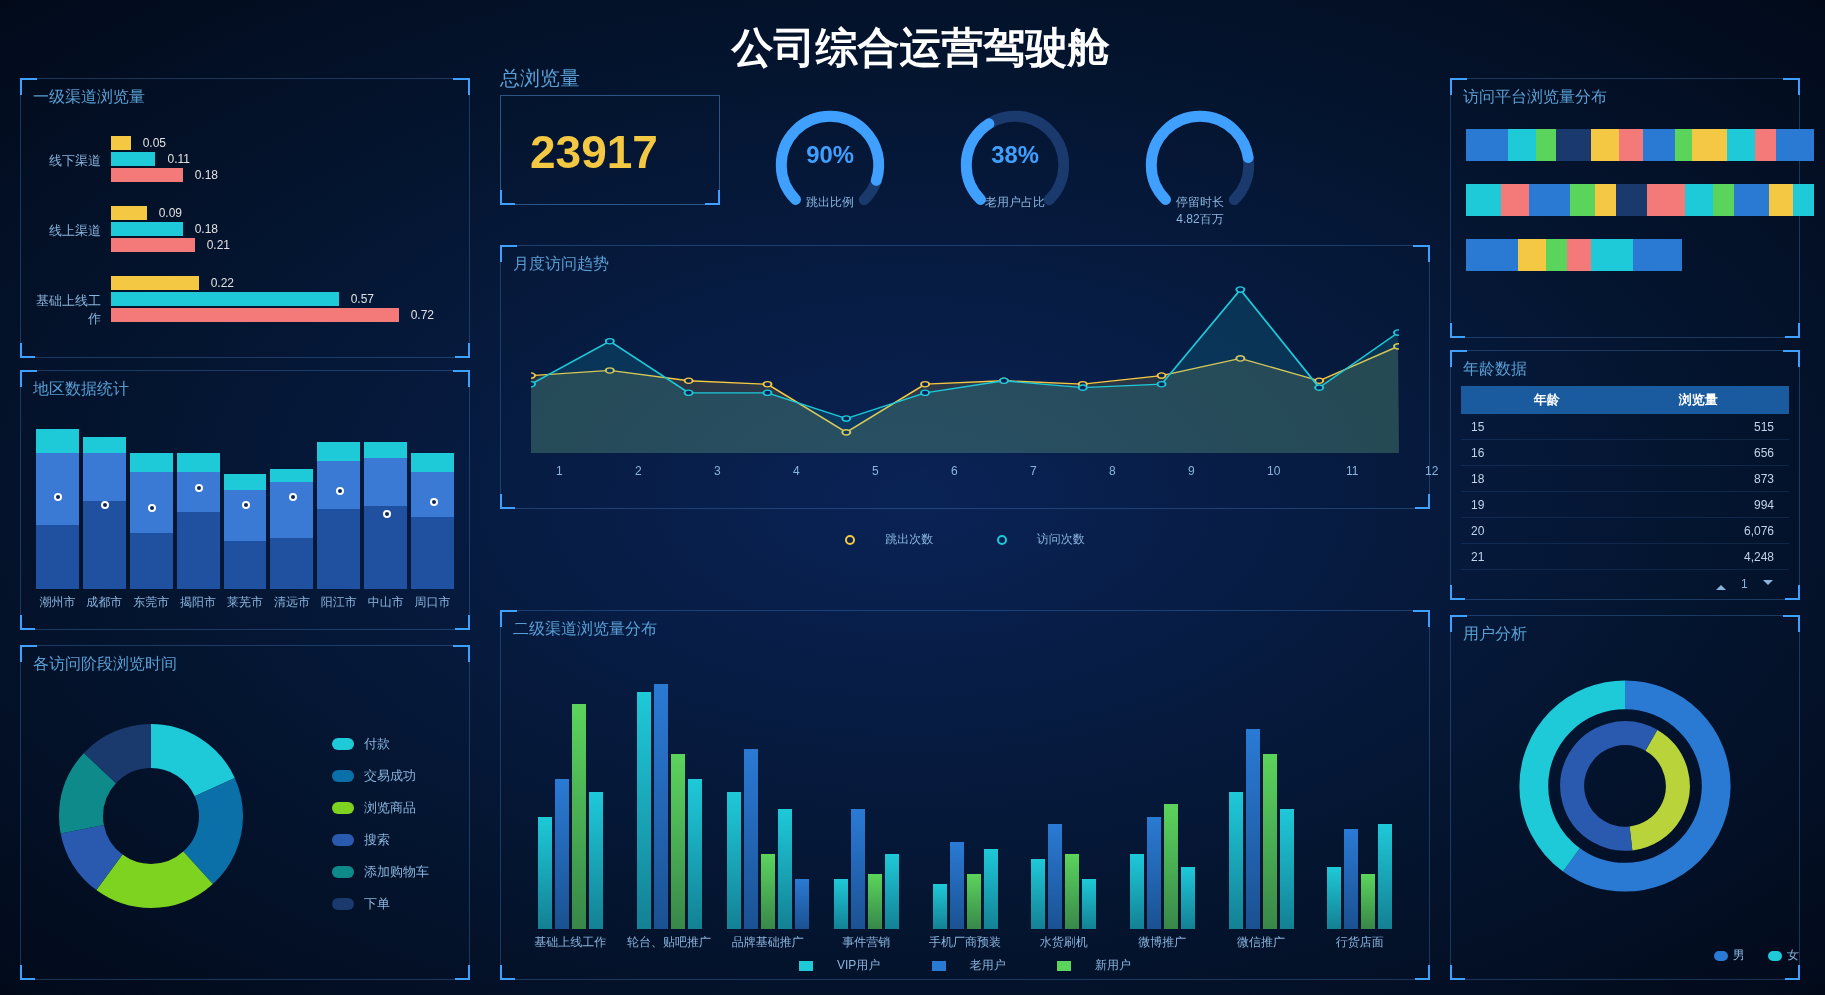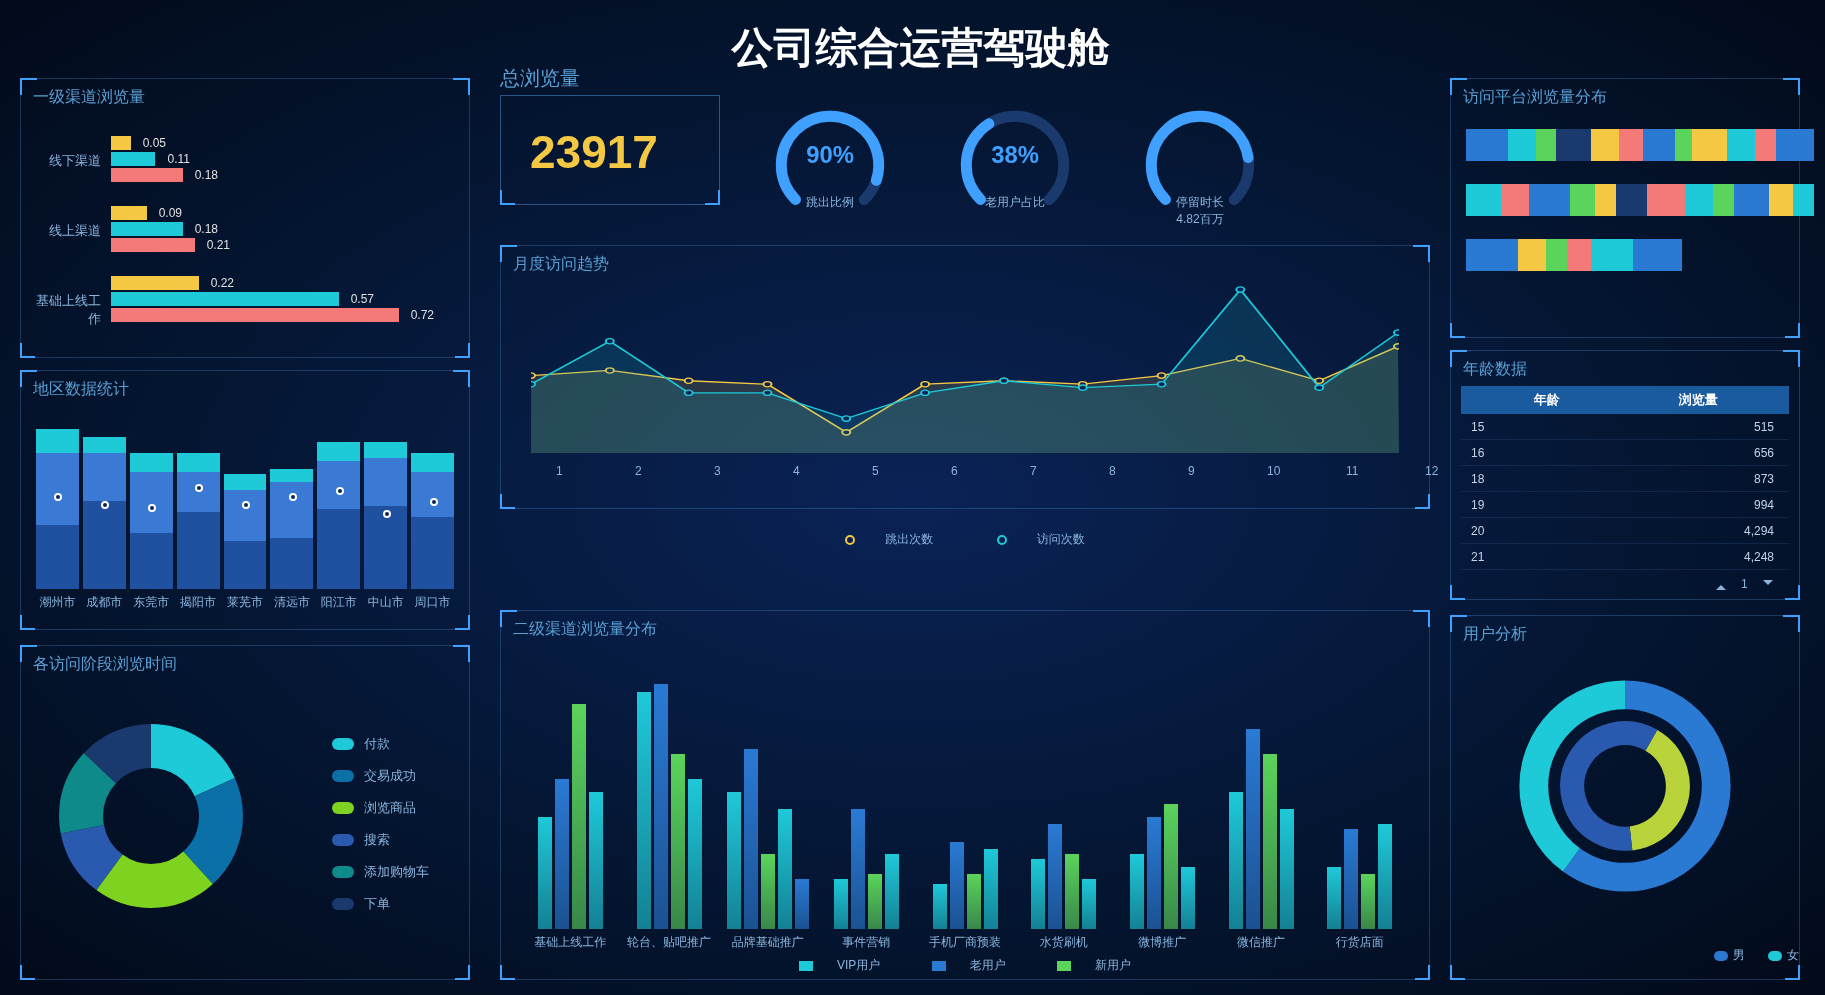--- a/index.html
+++ b/index.html
@@ -452,21 +452,21 @@
         <div class="tr">
           <div class="tc1">18</div>
           <div class="tc2">873</div>
         </div>
         <div class="tr">
           <div class="tc1">19</div>
           <div class="tc2">994</div>
         </div>
         <div class="tr">
           <div class="tc1">20</div>
-          <div class="tc2">4,294</div>
+          <div class="tc2">6,076</div>
         </div>
         <div class="tr">
           <div class="tc1">21</div>
           <div class="tc2">4,248</div>
         </div>
       </div>
   </div>
   <div class="pager">
     <span class="tri" style="border-bottom-color:#8ab4dd"></span>
     <span>1</span>

